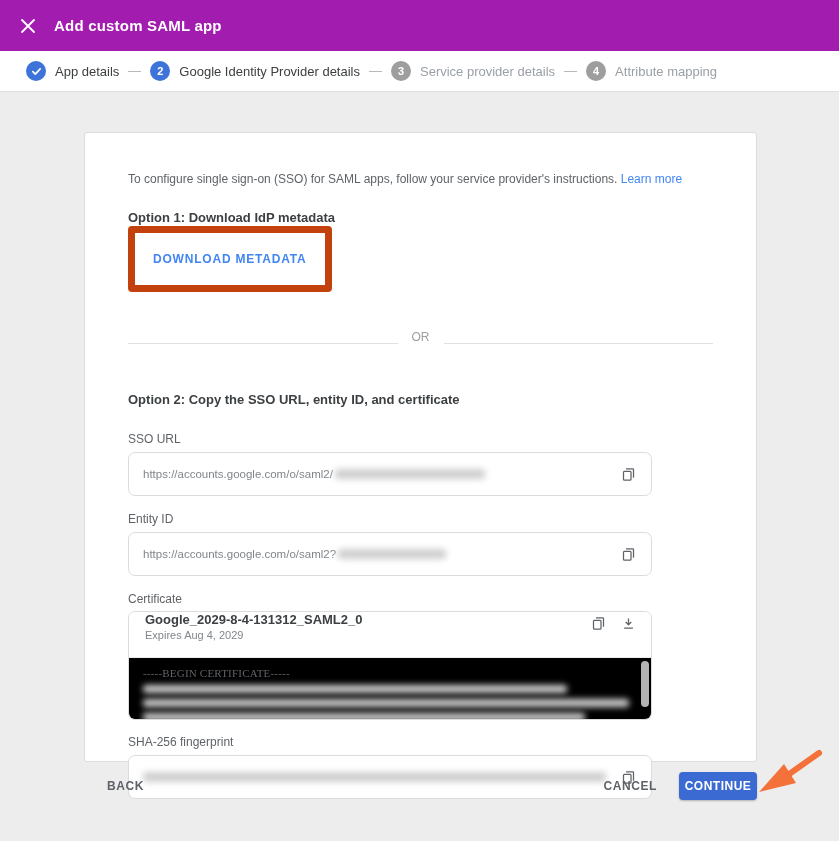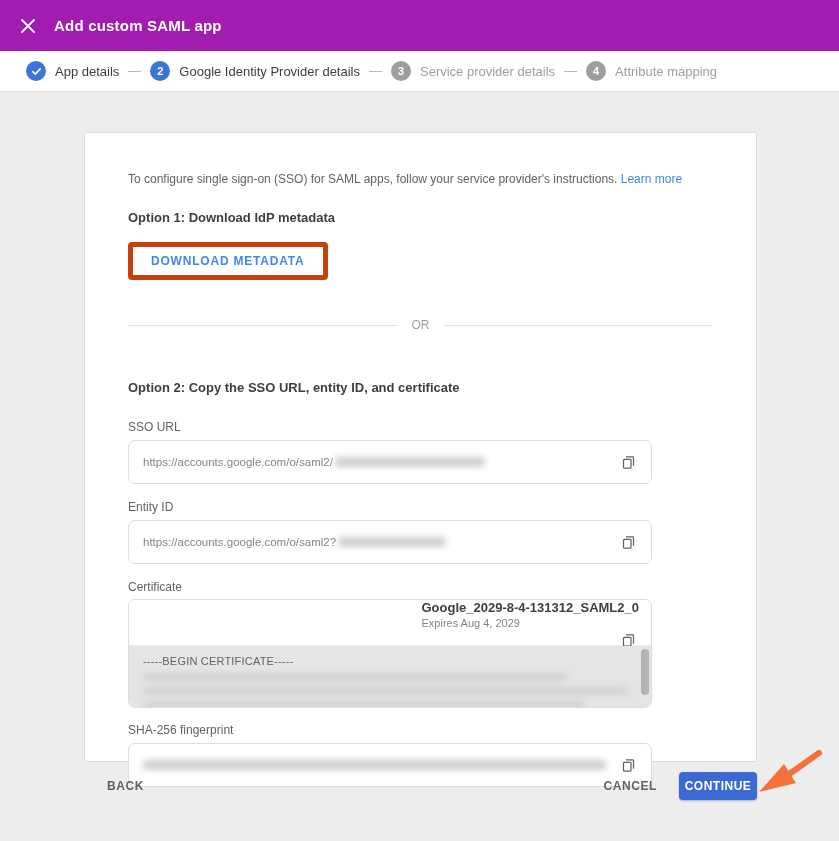--- a/index.html
+++ b/index.html
@@ -30,50 +30,50 @@
   
   .card { position:absolute; left:84px; top:132px; width:673px; height:630px;
     background:#fff; border:1px solid #dadce0; border-radius:3px;
     padding:38px 44px 0 43px; }
 
   .intro { font-size:12px; color:#5f6368; line-height:16px; }
   .intro a { color:#4285f4; text-decoration:none; cursor:pointer; }
 
   .opt-title { margin-top:23px; font-size:13px; font-weight:700; color:#3c4043; }
 
-  .btn-outline { margin-top:17px; display:inline-block; background:#fff;
-    border:5px solid #c2410c; border-radius:4px; padding:7px 18px;
+  .btn-outline { margin-top:1px; display:inline-block; background:#fff;
+    border:7px solid #c2410c; border-radius:4px; padding:19px 18px;
     font-size:12px; font-weight:700; letter-spacing:.8px; color:#4285f4; cursor:pointer; }
 
-  .or-row { margin-top:38px; display:flex; align-items:center; width:585px; }
+  .or-row { margin-top:38px; display:flex; align-items:flex-end; width:585px; }
   .or-row .line { flex:1; height:1px; background:#e0e0e0; }
   .or-row .or { margin:0 14px; font-size:12px; color:#9e9e9e; }
 
   .opt2 { margin-top:48px; }
 
   .f-label { margin-top:25px; font-size:12px; color:#5f6368; }
   .f-label.tight { margin-top:16px; }
   .field { margin-top:6px; width:524px; height:44px; border:1px solid #dadce0;
     border-radius:7px; background:#fff; display:flex; align-items:center;
     padding:0 12px 0 14px; }
   .field .val { font-size:11.5px; color:#80868b; white-space:nowrap; }
   .field .spacer { flex:1; }
   .icon-btn { width:22px; height:22px; display:flex; align-items:center;
     justify-content:center; cursor:pointer; flex:0 0 auto; }
 
   .blur { background:#cfcfcf; border-radius:3px; filter:blur(3px); height:10px; }
 
   
   .cert-box { margin-top:5px; width:524px; border:1px solid #dadce0; border-radius:7px;
     overflow:hidden; }
-  .cert-head { background:#fff; height:46px; display:flex; align-items:flex-end;
-    padding:0 12px 0 16px; border-bottom:1px solid #ececec;flex-direction:column; }
+  .cert-head { background:#fff; height:46px; display:flex; align-items:flex-start;
+    padding:0 12px 0 16px; border-bottom:1px solid #ececec; }
   .cert-name { font-size:13px; font-weight:700; color:#3c4043; }
   .cert-exp { font-size:11px; color:#80868b; margin-top:2px; }
-  .cert-body { position:relative; background:#e5e5e5; height:61px; padding:9px 18px 0 14px; }
+  .cert-body { position:relative; background:#000000; height:61px; padding:9px 18px 0 14px;font-family:Liberation Serif, serif; }
   .cert-line { font-size:11px; color:#5f6368; letter-spacing:.2px; }
   .cert-blur { height:8px; margin-top:6px; background:#d2d2d2; border-radius:3px; filter:blur(3px); }
   .cert-scroll { position:absolute; right:2px; top:3px; width:8px; height:46px;
     background:#b3b3b3; border-radius:4px; cursor:pointer; }
 
   
   .footer { position:absolute; left:84px; top:771px; width:673px; height:29px;
     display:flex; align-items:center; }
   .txt-btn { font-size:12px; font-weight:700; letter-spacing:.6px; color:#5f6368; cursor:pointer; }
   .back { margin-left:23px; margin-right:auto; }

